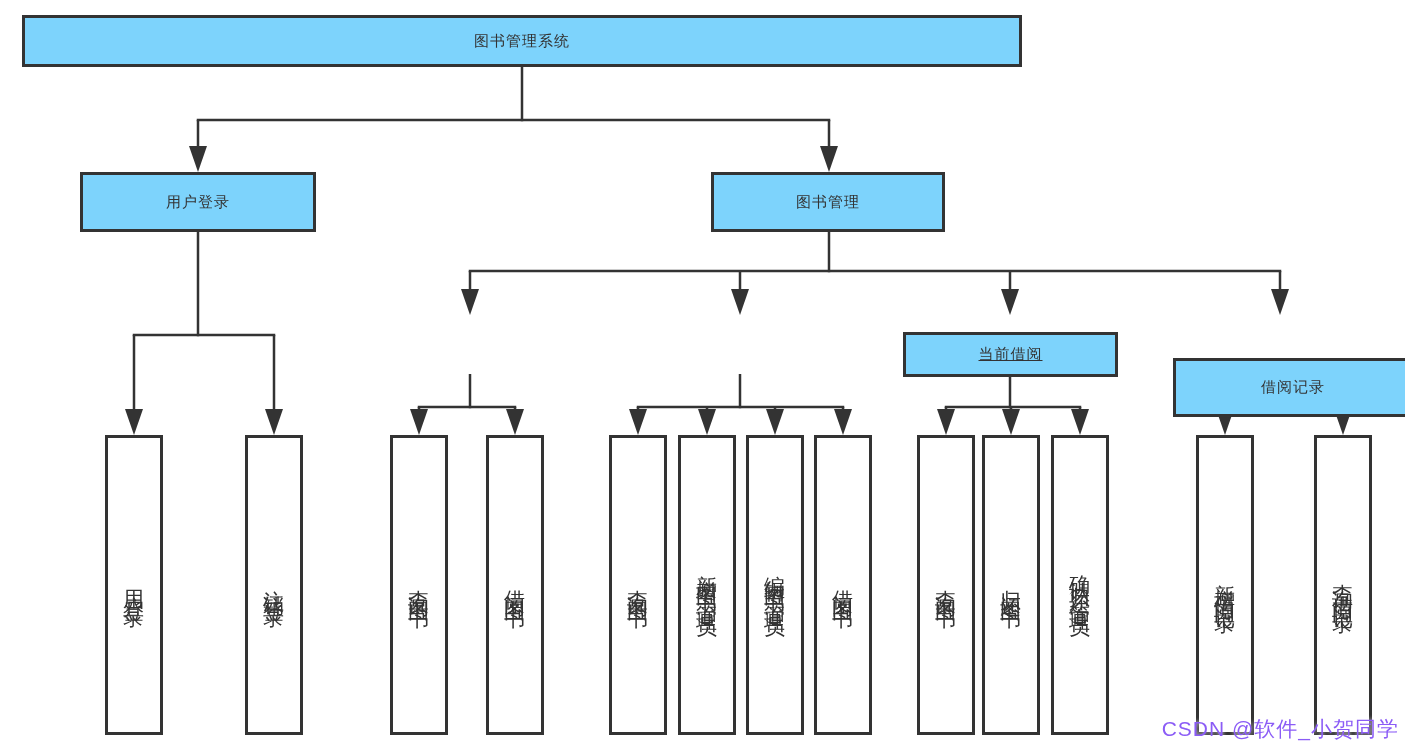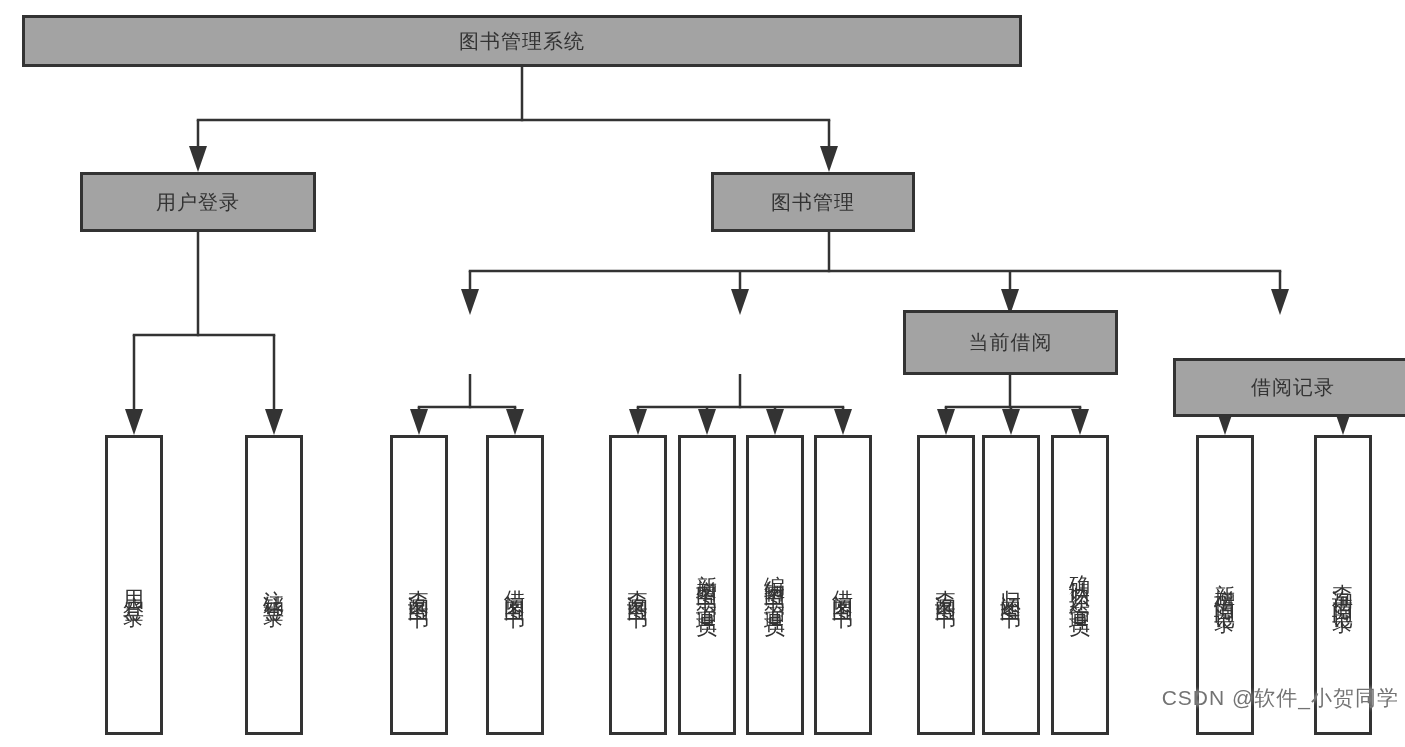--- a/index.html
+++ b/index.html
@@ -6,25 +6,25 @@
   #canvas{
     position:relative;
     width:1405px;height:747px;
     background:#ffffff;
     font-family:"Liberation Sans","DejaVu Sans",sans-serif;
     overflow:hidden;
   }
   .box{
     position:absolute;
     box-sizing:border-box;
-    background:#a3a3a3;
+    background:#7dd3fc;
     border:3px solid #333333;
     color:#333333;
     display:flex;align-items:center;justify-content:center;
-    font-size:20px;
+    font-size:15px;
     letter-spacing:1px;
     z-index:2;
   }
   .vbox{
     position:absolute;
     box-sizing:border-box;
     background:#ffffff;
     border:3px solid #333333;
     color:#333333;
     display:flex;align-items:center;justify-content:center;
@@ -34,23 +34,23 @@
     writing-mode:vertical-rl;
     text-orientation:mixed;
     font-size:21px;
     letter-spacing:6px;
     line-height:1;
     white-space:nowrap;
   }
   #wires{position:absolute;left:0;top:0;z-index:1;}
   #watermark{
     position:absolute;
-    right:6px;top:684px;
+    right:6px;top:715px;
     font-size:21px;
-    color:#737373;
+    color:#8b5cf6;
     letter-spacing:1px;
     z-index:3;
     text-shadow:0 0 4px #ffffff;
   }
 </style>
 </head>
 <body>
 
 <div id="canvas">
 
@@ -105,23 +105,23 @@
       <line x1="1223.75" y1="407" x2="1344.25" y2="407" stroke="#333333" stroke-width="2.5"></line>
       <line x1="1225" y1="407" x2="1225" y2="412" stroke="#333333" stroke-width="2.5"></line>
       <polygon points="1216,409 1234,409 1225,435" fill="#333333"></polygon>
       <line x1="1343" y1="407" x2="1343" y2="412" stroke="#333333" stroke-width="2.5"></line>
       <polygon points="1334,409 1352,409 1343,435" fill="#333333"></polygon>
     </svg>
 
   <div class="box" style="left:22px;top:15px;width:1000px;height:52px;">图书管理系统</div>
 
   <div class="box" style="left:80px;top:172px;width:236px;height:60px;">用户登录</div>
-  <div class="box" style="left:711px;top:172px;width:204px;height:60px;font-family:Liberation Mono, monospace;">图书管理</div>
+  <div class="box" style="left:711px;top:172px;width:234px;height:60px;font-family:Liberation Mono, monospace;">图书管理</div>
 
-  <div class="box" style="left:903px;top:310px;width:215px;height:65px;">当前借阅</div>
+  <div class="box" style="left:903px;top:332px;width:215px;height:45px;text-decoration:underline;">当前借阅</div>
   <div class="box" style="left:1173px;top:315px;width:240px;height:59px;margin-top:43px;">借阅记录</div>
 
   <div class="vbox" style="left:105px;top:435px;width:58px;height:300px;">
     <span>用户登录</span>
     </div>
   <div class="vbox" style="left:245px;top:435px;width:58px;height:300px;">
     <span>注销登录</span>
     </div>
 
   <div class="vbox" style="left:390px;top:435px;width:58px;height:300px;">

